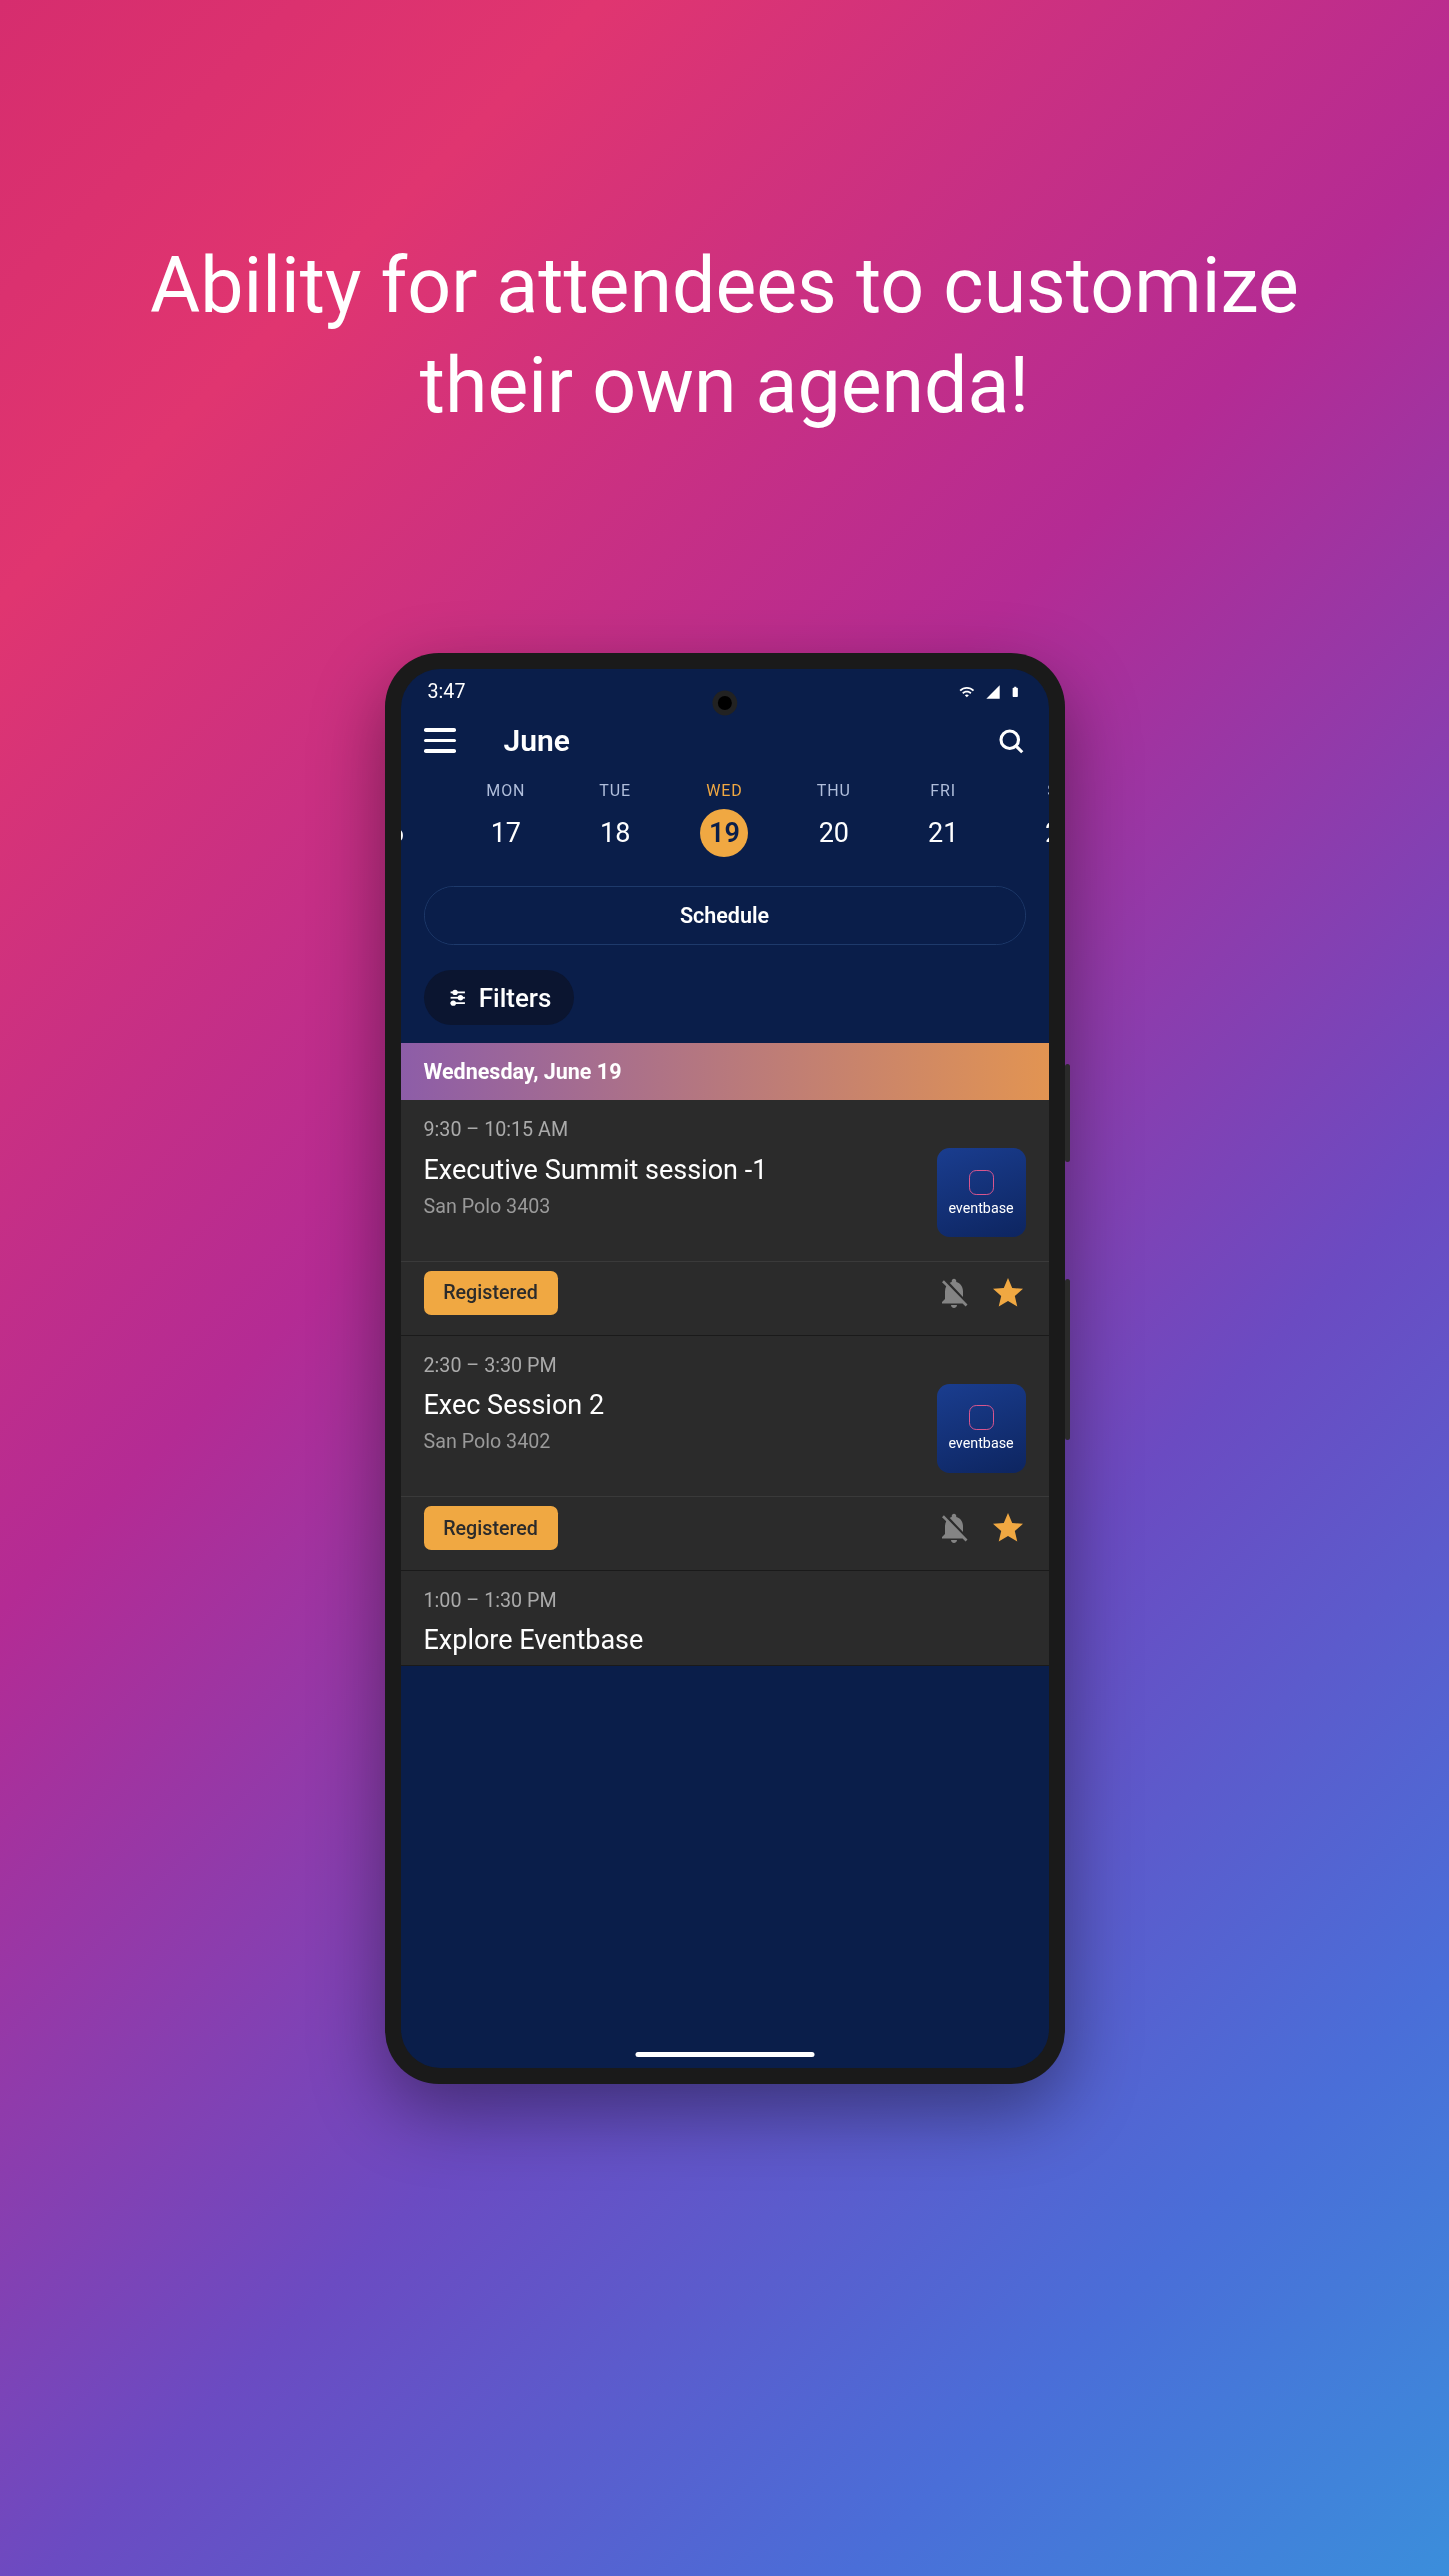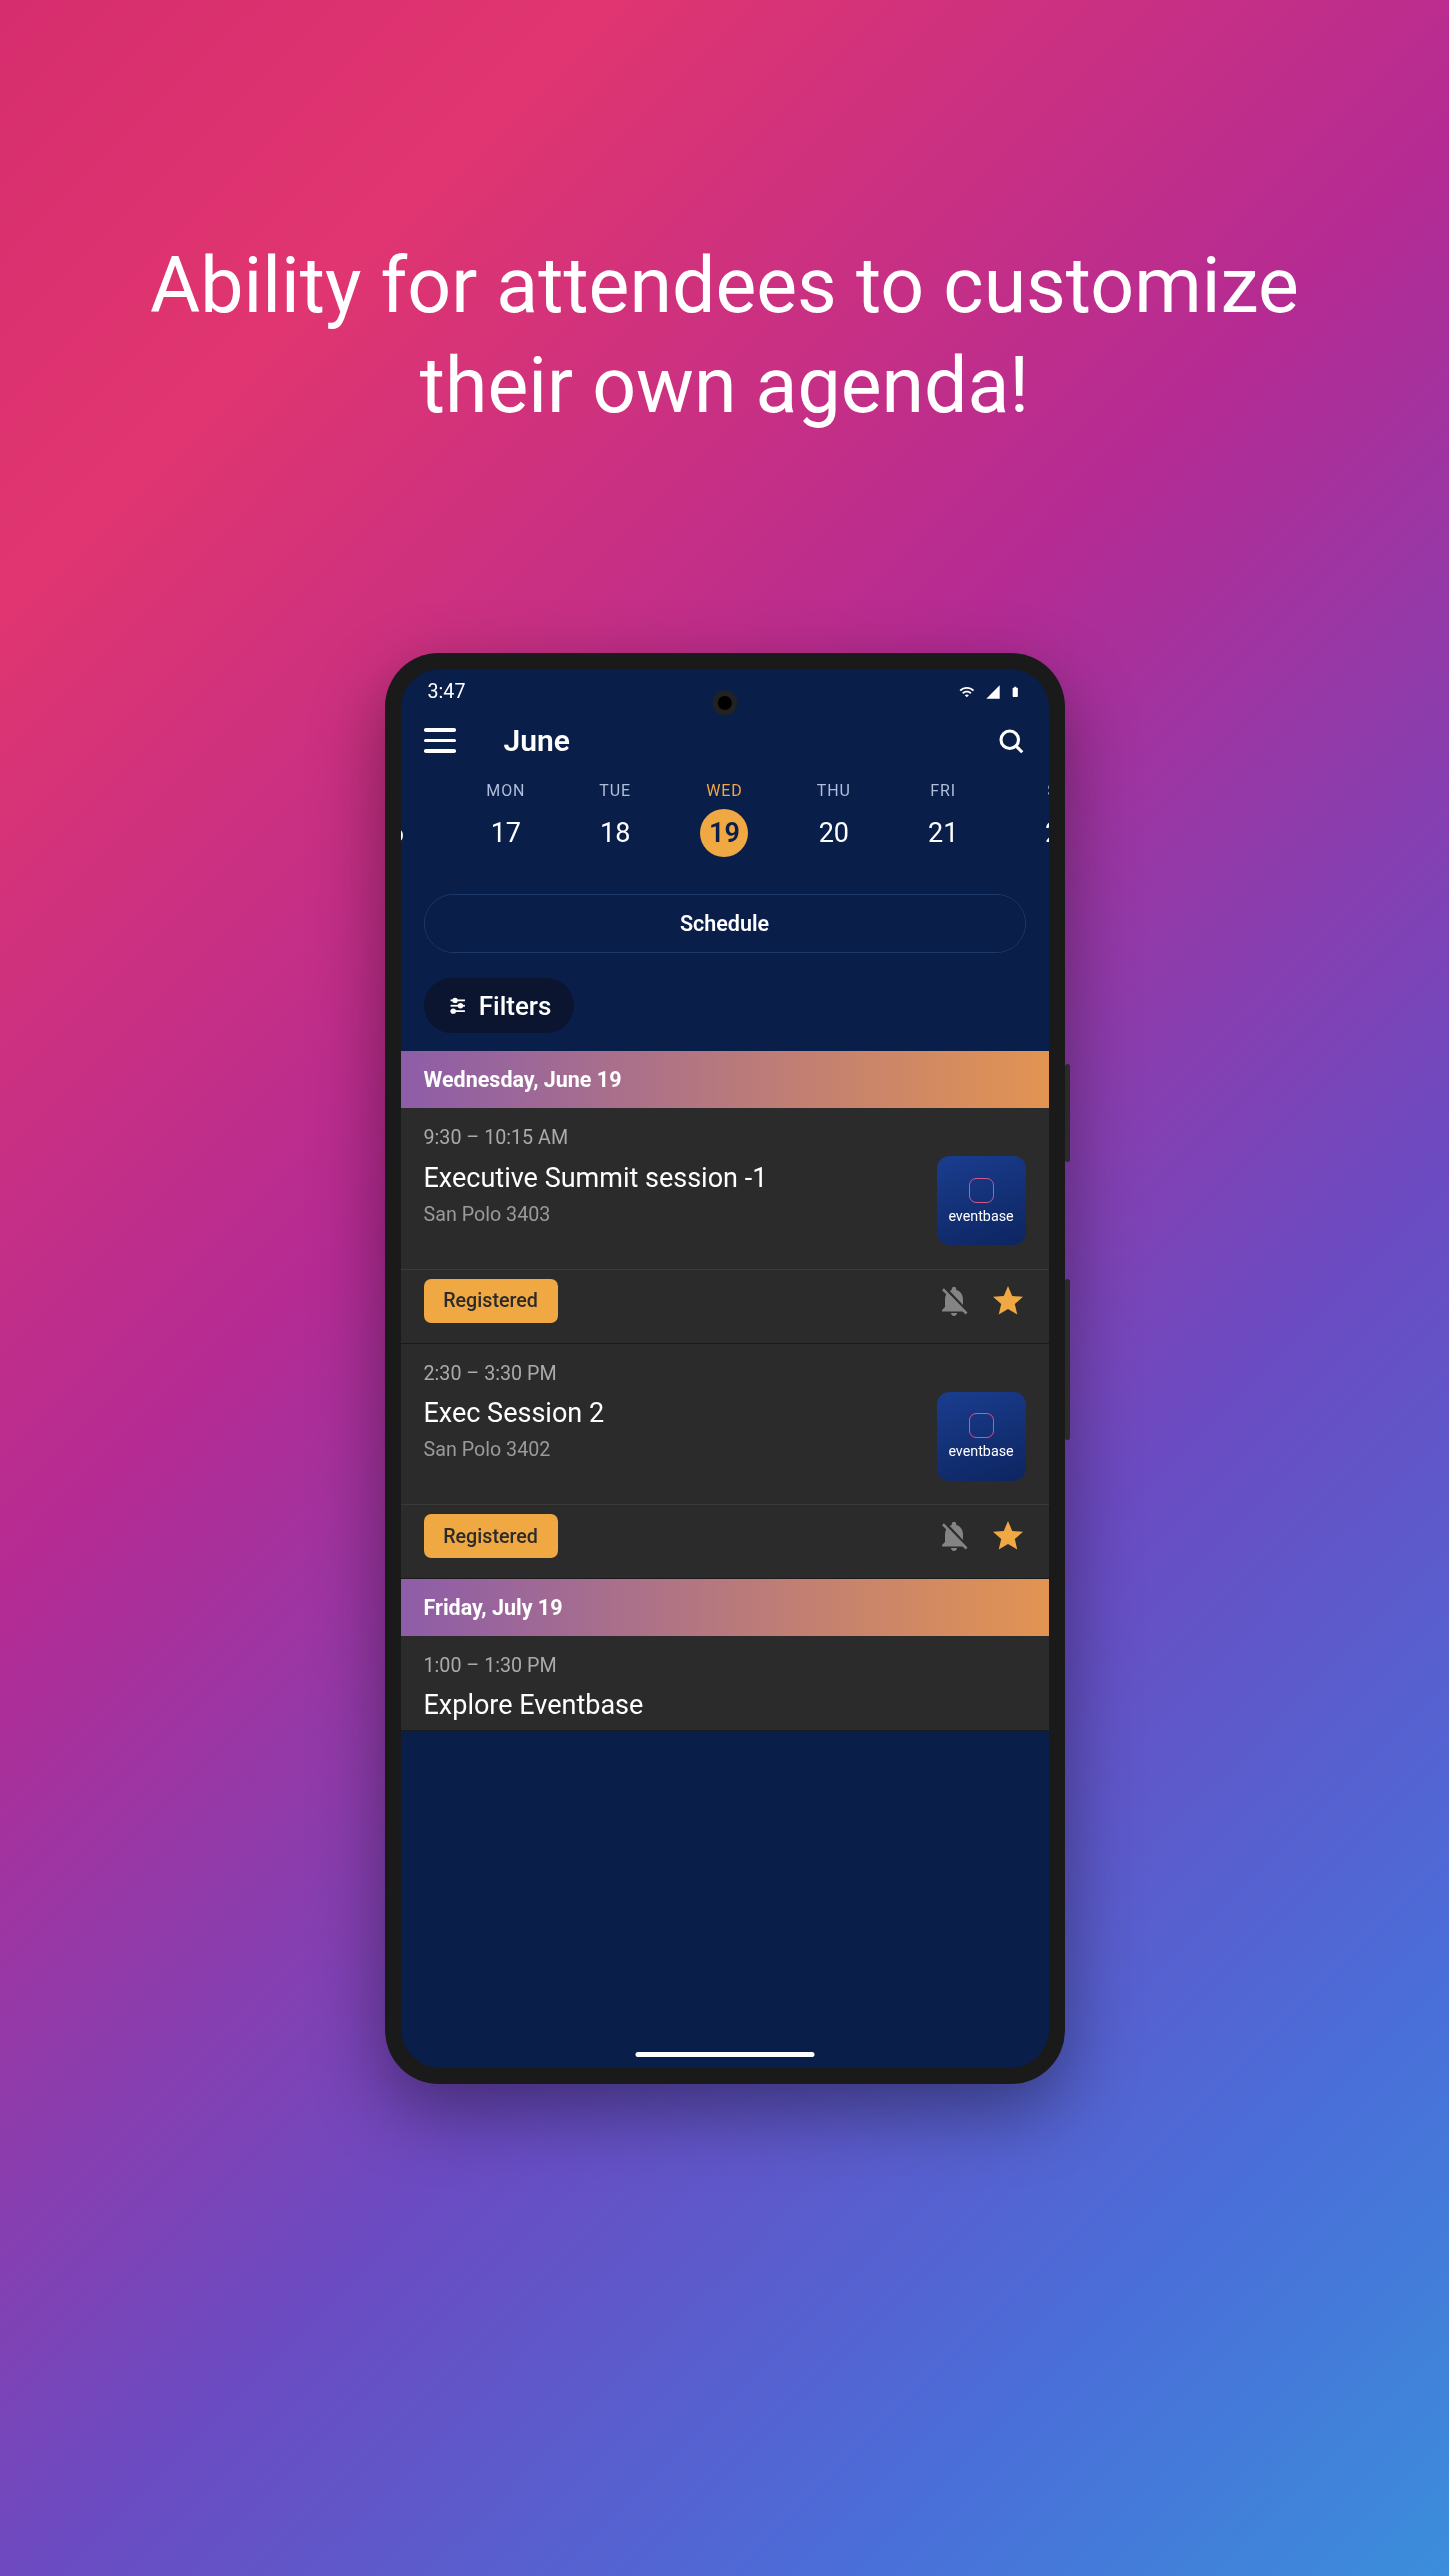--- a/index.html
+++ b/index.html
@@ -90,21 +90,21 @@
   gap: 9px;
   min-width: 86px;
 }
 .cal-day.edge-left { margin-left: -47px; }
 .cal-day.edge-right { margin-right: -47px; }
 .cal-dow { font-size: 16px; letter-spacing: 0.9px; color: #b0bedb; }
 .cal-num { font-size: 27px; font-weight: 400; color: #fff; width: 48px; height: 48px; display: flex; align-items: center; justify-content: center; border-radius: 50%; }
 .cal-day.selected .cal-num { background: #f0a842; color: #0a1e4a; font-weight: 600; }
 .cal-day.selected .cal-dow { color: #f0a842; }
 .segmented {
-  margin: 12px 23px 25px 23px;
+  margin: 4px 23px 25px 23px;
   display: flex;
   background: #050c20;
   border-radius: 894px;
   border: 1.8px solid #1e3a6b;
   overflow: hidden;
 }
 .segmented .seg {
   flex: 1;
   text-align: center;
   padding: 16px 0;
@@ -336,21 +336,20 @@
         <svg class="icon-btn" viewBox="0 0 24 24" fill="#aaa">
             <path d="M20 18.69L7.84 6.14 5.27 3.49 4 4.76l2.8 2.8v.01c-.52.99-.8 2.16-.8 3.42v5l-2 2v1h13.73l2 2L21 19.72l-1-1.03zM12 22c1.11 0 2-.89 2-2h-4c0 1.11.89 2 2 2zm6-7.32V11c0-3.08-1.64-5.64-4.5-6.32V4c0-.83-.67-1.5-1.5-1.5s-1.5.67-1.5 1.5v.68c-.15.03-.29.08-.42.12-.1.03-.2.07-.3.11h-.01c-.01 0-.01 0-.02.01-.23.09-.46.2-.68.31 0 0-.01 0-.01.01L18 14.68z"></path>
           </svg>
         <svg class="icon-btn star-icon" viewBox="0 0 24 24" fill="#f0a842">
             <path d="M12 17.27L18.18 21l-1.64-7.03L22 9.24l-7.19-.61L12 2 9.19 8.63 2 9.24l5.46 4.73L5.82 21z"></path>
           </svg>
       </div>
     </div>
 
     
-    <div class="date-header">Friday, July 19</div>
 
     <div class="session-card">
       <div class="session-body" style="padding-bottom:0;">
         <div class="session-info">
           <div class="session-time">1:00 – 1:30 PM</div>
           <div class="session-title">Explore Eventbase</div>
         </div>
       </div>
     </div>
 

